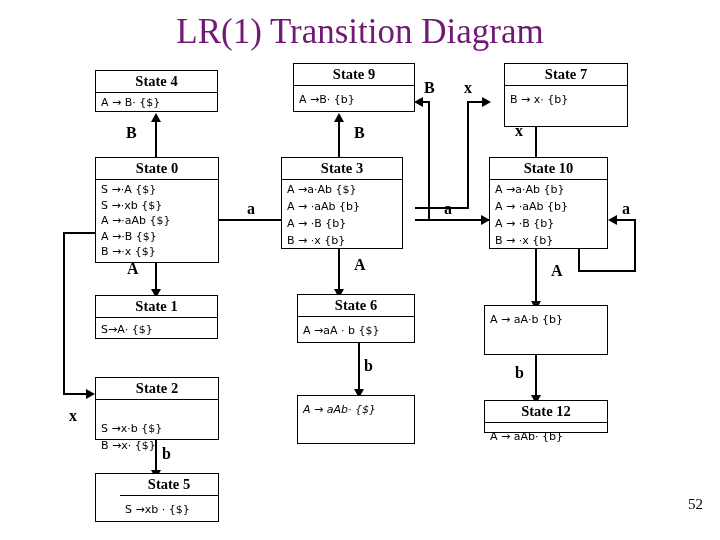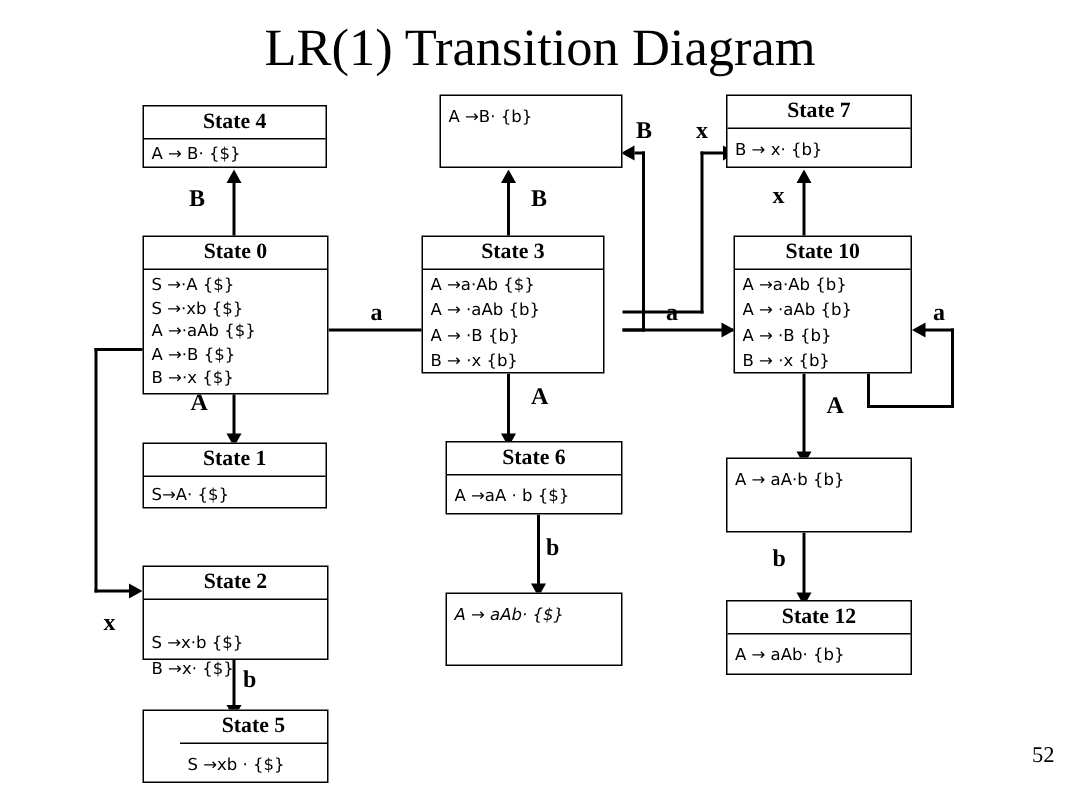--- a/index.html
+++ b/index.html
@@ -17,21 +17,21 @@
   }
   #title {
     position: absolute;
     left: 0;
     top: 12px;
     width: 720px;
     text-align: center;
     font-family: "Liberation Serif", serif;
     font-size: 35px;
     font-weight: 400;
-    color: #000000;
+    color: #701a75;
     letter-spacing: 0px;
     white-space: nowrap;
   }
   #page-num {
     position: absolute;
     right: 17px;
     bottom: 27px;
     font-family: "Liberation Serif", serif;
     font-size: 15px;
     color: #000000;
@@ -191,26 +191,27 @@
   <div class="elabel" style="left:515px; top:364px;">b</div>
 
   <div class="state" style="left:95px; top:70px; width:123px; height:42px;">
     <div class="state-title">State 4</div>
     <div class="state-body">
       <div class="prod">A → B· {$}</div>
     </div>
   </div>
 
   <div class="state" style="left:293px; top:63px; width:122px; height:49px;">
+    <div class="state-title">State 9</div>
     <div class="state-body" style="padding-top:6px;">
       <div class="prod">A →B· {b}</div>
     </div>
   </div>
 
-  <div class="state" style="left:484px; top:63px; width:124px; height:49px;">
+  <div class="state" style="left:504px; top:63px; width:124px; height:64px;">
     <div class="state-title">State 7</div>
     <div class="state-body" style="padding-top:6px;">
       <div class="prod">B → x· {b}</div>
     </div>
   </div>
 
   <div class="state" style="left:95px; top:157px; width:124px; height:106px;">
     <div class="state-title">State 0</div>
     <div class="state-body">
       <div class="prod">S →·A {$}</div>
@@ -268,21 +269,21 @@
       <div class="prod">B →x· {$}</div>
     </div>
   </div>
 
   <div class="state" style="left:297px; top:395px; width:118px; height:49px;">
     <div class="state-body" style="padding-top:6px;font-style:italic;">
       <div class="prod">A → aAb· {$}</div>
     </div>
   </div>
 
-  <div class="state" style="left:484px; top:400px; width:124px; height:50px;">
+  <div class="state" style="left:484px; top:400px; width:124px; height:33px;">
     <div class="state-title">State 12</div>
     <div class="state-body" style="padding-top:6px;">
       <div class="prod">A → aAb· {b}</div>
     </div>
   </div>
 
   <div class="state" style="left:95px; top:473px; width:124px; height:49px;padding-left:24px;">
     <div class="state-title">State 5</div>
     <div class="state-body" style="padding-top:6px;">
       <div class="prod">S →xb · {$}</div>

